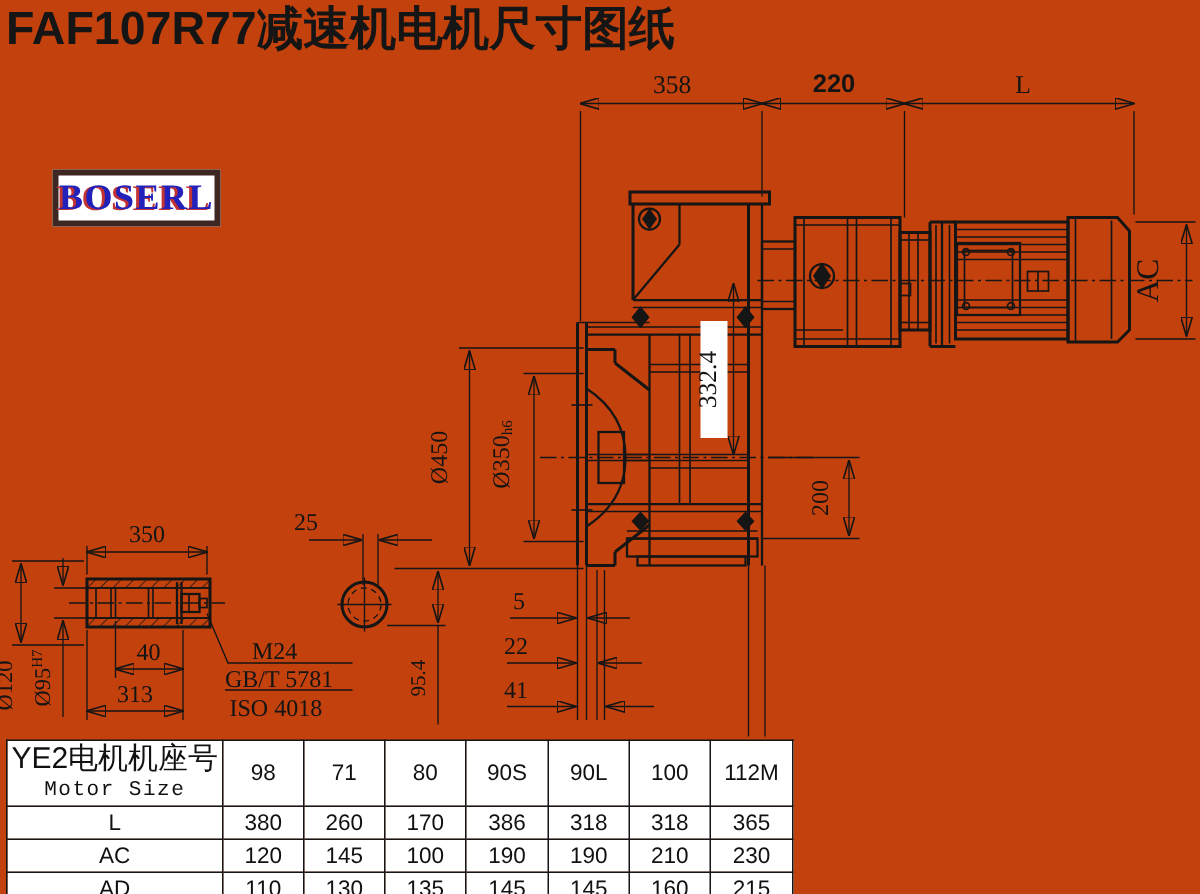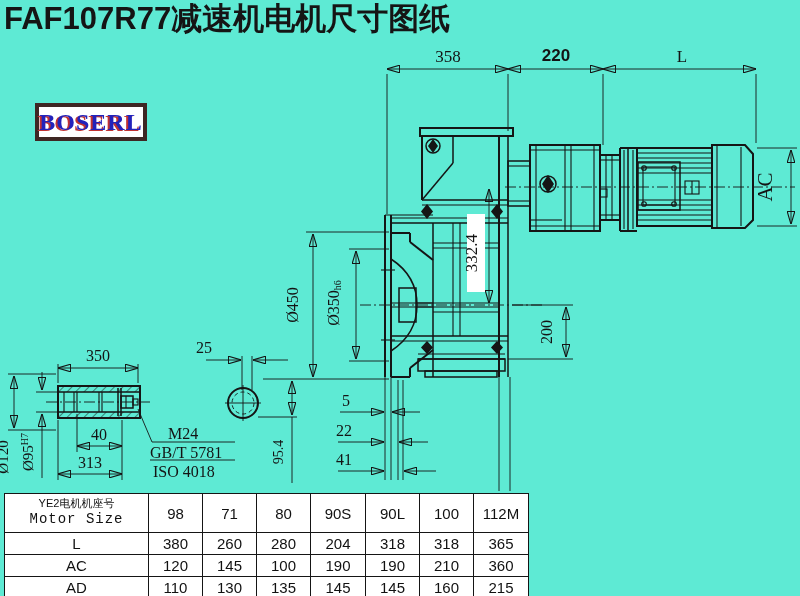--- a/index.html
+++ b/index.html
@@ -1,20 +1,20 @@
 <!DOCTYPE html>
 <html><head>
 <meta charset="utf-8">
 <style>
   html,body{margin:0;padding:0;background:#fff;}
-  .canvas{position:relative;width:800px;height:596px;background:#5eead4;overflow:hidden;
+  .canvas{position:relative;width:800px;height:596px;background:#c2410c;overflow:hidden;
           font-family:"Liberation Sans",sans-serif;color:#111;}
   .title{position:absolute;left:4px;top:-2px;font-size:31px;font-weight:bold;
          letter-spacing:0px;white-space:nowrap;color:#151515;}
-  .logo{position:absolute;left:35px;top:103px;width:104px;height:30px;
+  .logo{position:absolute;left:35px;top:113px;width:104px;height:30px;
         border:4px solid #3e2723;background:#fff;display:flex;align-items:center;
         justify-content:center;}
   .logo span{font-family:"Liberation Serif",serif;font-size:24px;font-weight:bold;
         color:#2222bb;text-shadow:-2px 1px 0 #c23232;letter-spacing:1px;line-height:1;}
   svg{position:absolute;left:0;top:0;}
   svg line,svg path,svg rect,svg circle,svg polyline{stroke:#151515;fill:none;}
   .w2{stroke-width:2;} .w15{stroke-width:1.5;} .w1{stroke-width:1.1;} .thin{stroke-width:0.9;}
   .fillb{fill:#151515;stroke:none;}
   .whitebg{fill:#fff;stroke:none;}
   .hatchband{fill:url(#hatch);stroke:#151515;stroke-width:1;}
@@ -22,21 +22,21 @@
   .dash{stroke-dasharray:4 3;stroke-width:0.9;}
   text{fill:#141414;font-family:"Liberation Serif",serif;font-size:16px;stroke:none;}
   .t17{font-size:17px;} .t21{font-size:21px;} .t14{font-size:14px;} .t15{font-size:15px;}
   .bold-sans{font-family:"Liberation Sans",sans-serif;font-weight:bold;font-size:17px;}
   .tol{font-size:10px;}
   
   .mtable{position:absolute;left:4px;top:493px;border-collapse:collapse;table-layout:fixed;}
   .mtable td{border:1.6px solid #151515;text-align:center;vertical-align:middle;
              font-size:15px;padding:0;height:21px;background:#fff;}
   .mtable .hrow td{height:38px;}
-  .hdr-cn{font-size:11px;line-height:1.25;}
+  .hdr-cn{font-size:20px;line-height:1.25;}
   .hdr-en{font-family:"Liberation Mono",monospace;font-size:14px;line-height:1.25;letter-spacing:1px;}
 </style>
 </head>
 <body>
 
 <div class="canvas">
 
   <div class="title">FAF107R77减速机电机尺寸图纸</div>
 
   <div class="logo">
@@ -338,35 +338,35 @@
       <td>80</td>
       <td>90S</td>
       <td>90L</td>
       <td>100</td>
       <td>112M</td>
     </tr>
     <tr>
       <td>L</td>
       <td>380</td>
       <td>260</td>
-      <td>280</td>
-      <td>204</td>
+      <td>170</td>
+      <td>386</td>
       <td>318</td>
       <td>318</td>
       <td>365</td>
     </tr>
     <tr>
       <td>AC</td>
       <td>120</td>
       <td>145</td>
       <td>100</td>
       <td>190</td>
       <td>190</td>
       <td>210</td>
-      <td>360</td>
+      <td>230</td>
     </tr>
     <tr>
       <td>AD</td>
       <td>110</td>
       <td>130</td>
       <td>135</td>
       <td>145</td>
       <td>145</td>
       <td>160</td>
       <td>215</td>

